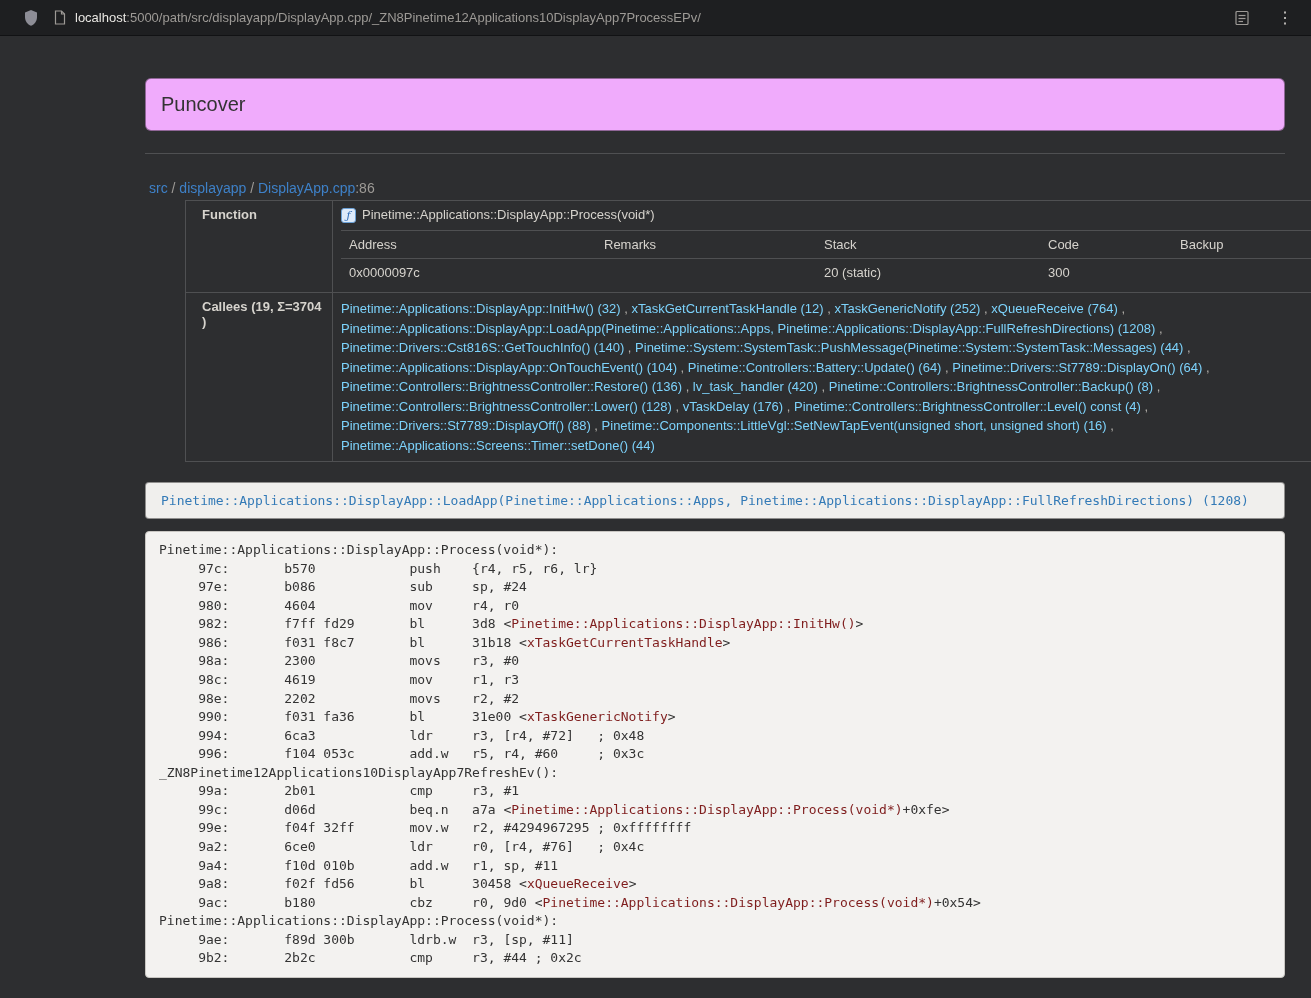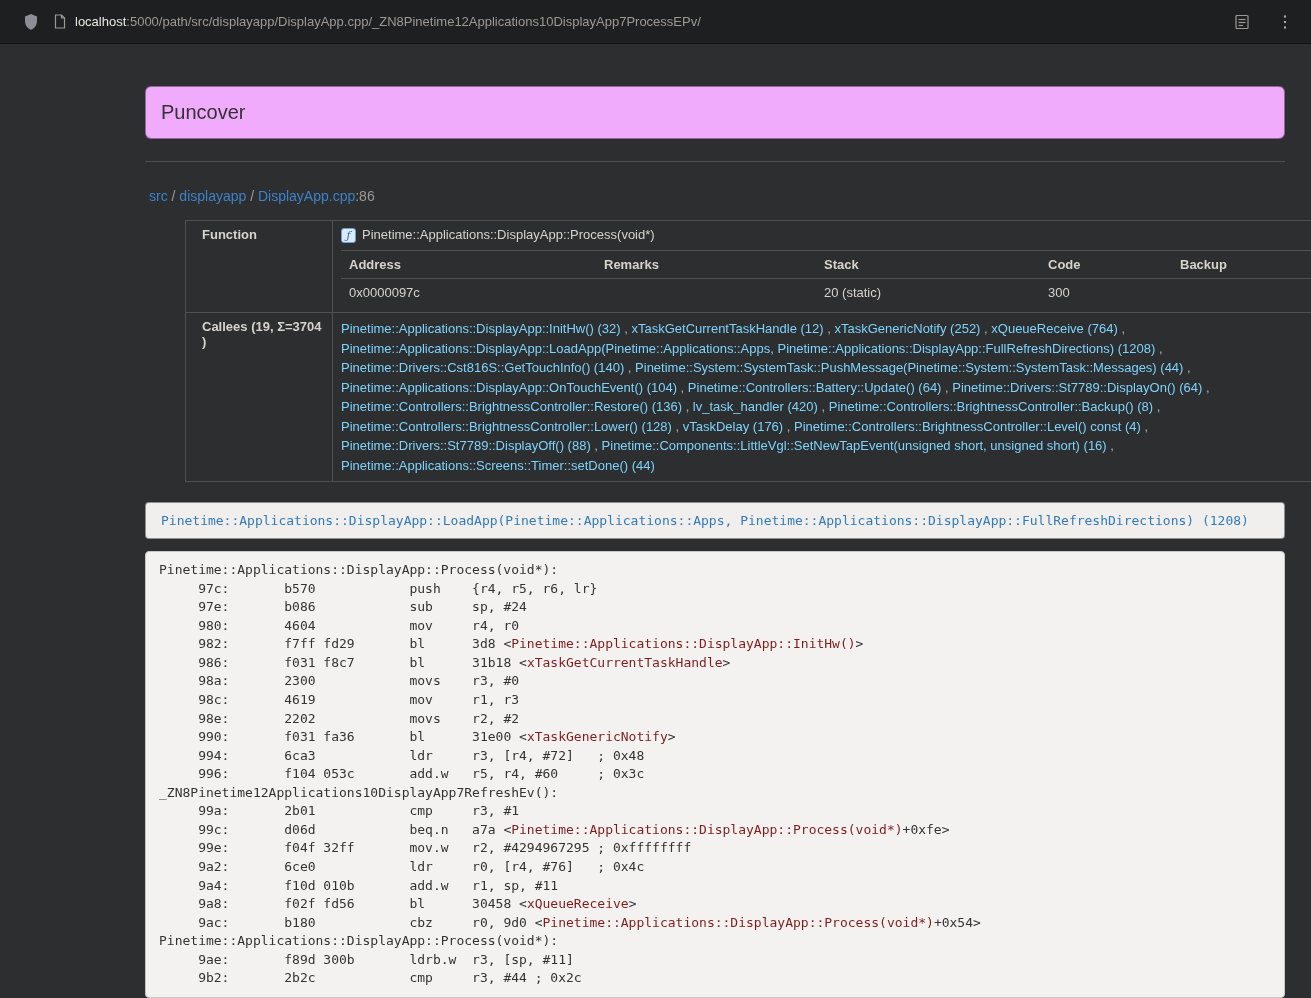--- a/index.html
+++ b/index.html
@@ -7,21 +7,21 @@
   body {
     width:1311px; height:998px;
     background:#2d2e30;
     font-family:"Liberation Sans", sans-serif;
     font-size:13px;
     color:#d6d3cd;
   }
 
   
   .browser-bar {
-    height:44px; background:#1e1f21; border-bottom:1px solid #111214;
+    height:36px; background:#1e1f21; border-bottom:1px solid #111214;
     display:flex; align-items:center; padding:0 14px;
   }
   .browser-bar .shield { margin-left:10px; margin-right:16px; display:flex; }
   .browser-bar .site-icon { margin-right:9px; display:flex; }
   .url-text { font-size:13px; color:#9d9a96; white-space:nowrap; overflow:hidden; }
   .url-text .host { color:#e9e7e3; }
   .bar-spacer { flex:1; }
   .reader-icon { margin-right:24px; display:flex; }
   .kebab { color:#cfcdc9; font-size:16px; line-height:16px; padding:0 4px; cursor:default; }
 
@@ -29,21 +29,21 @@
   .container { width:1140px; margin-left:145px; padding-top:42px; }
 
   .title-panel {
     background:#f0abfc; border:1px solid rgba(0,0,0,0.4); border-radius:6px;
     padding:14px 15px;
   }
   .title-panel .page-title { font-size:20px; color:#333333; }
 
   hr.divider { border:0; border-top:1px solid #4f5052; margin:22px 0 24px; }
 
-  .breadcrumb { margin:0 0 14px; padding-left:4px; font-size:14px; line-height:20px; }
+  .breadcrumb { margin:0 0 2px; padding-left:4px; font-size:14px; line-height:20px; }
   .breadcrumb a { color:#3e81c8; text-decoration:none; cursor:pointer; }
   .breadcrumb .sep, .breadcrumb .line-no { color:#9d9a96; }
 
   
   table.symbol-table {
     width:100%; border-collapse:collapse; font-size:13px; color:#d6d3cd;
     border:1px solid #4f5052;
     margin-left:40px;
   }
   table.symbol-table > tbody > tr > th,
@@ -57,21 +57,21 @@
   .func-line { display:flex; align-items:center; gap:6px; line-height:16px; }
   .type-icon {
     display:inline-block; width:15px; height:15px; flex:0 0 15px;
     border:1px solid #6aa0d6; background:#ddeafa; border-radius:3px;
     color:#2e6cb8; font-size:11px; line-height:13px; text-align:center;
     font-family:"DejaVu Serif", serif; font-style:italic;
   }
   table.inner-table { width:100%; border-collapse:collapse; margin-top:7px; }
   table.inner-table th, table.inner-table td { text-align:left; padding:6px 8px; }
   table.inner-table th {
-    font-weight:bold; border-top:1px solid #4f5052; border-bottom:1px solid #4f5052;
+    font-weight:normal; border-top:1px solid #4f5052; border-bottom:1px solid #4f5052;
   }
   table.inner-table .c-address { width:255px; }
   table.inner-table .c-remarks { width:220px; }
   table.inner-table .c-stack   { width:224px; }
   table.inner-table .c-code    { width:132px; }
 
   .callees-cell { line-height:1.5; }
   .callees-cell a { color:#7dd3fc; text-decoration:none; cursor:pointer; }
   .callees-cell .sep { color:#b3b0ab; }
 

